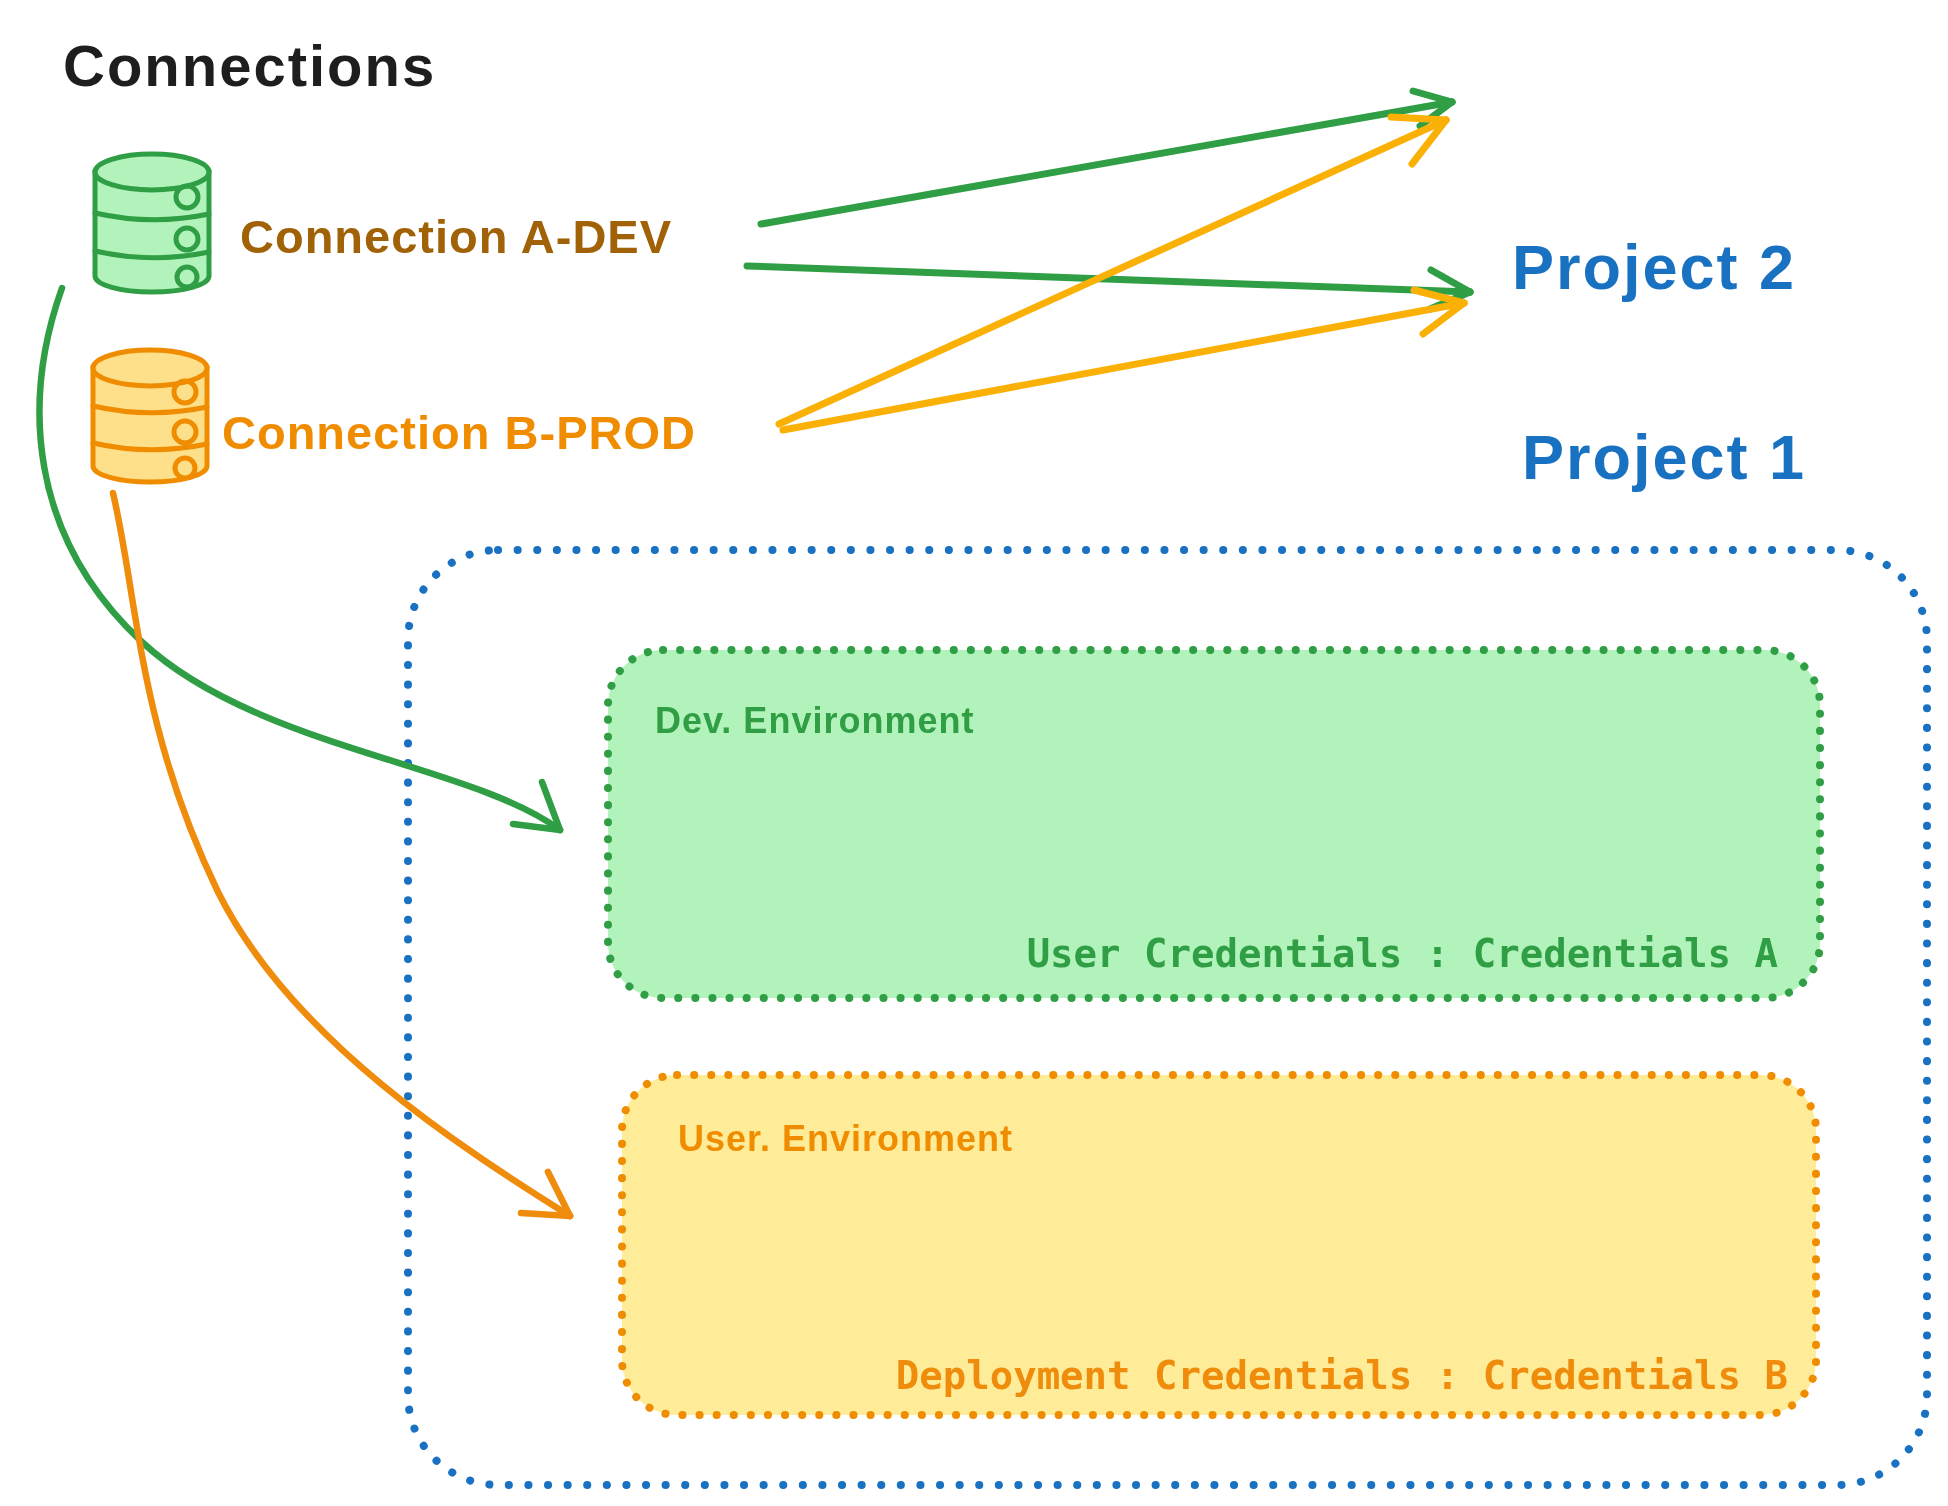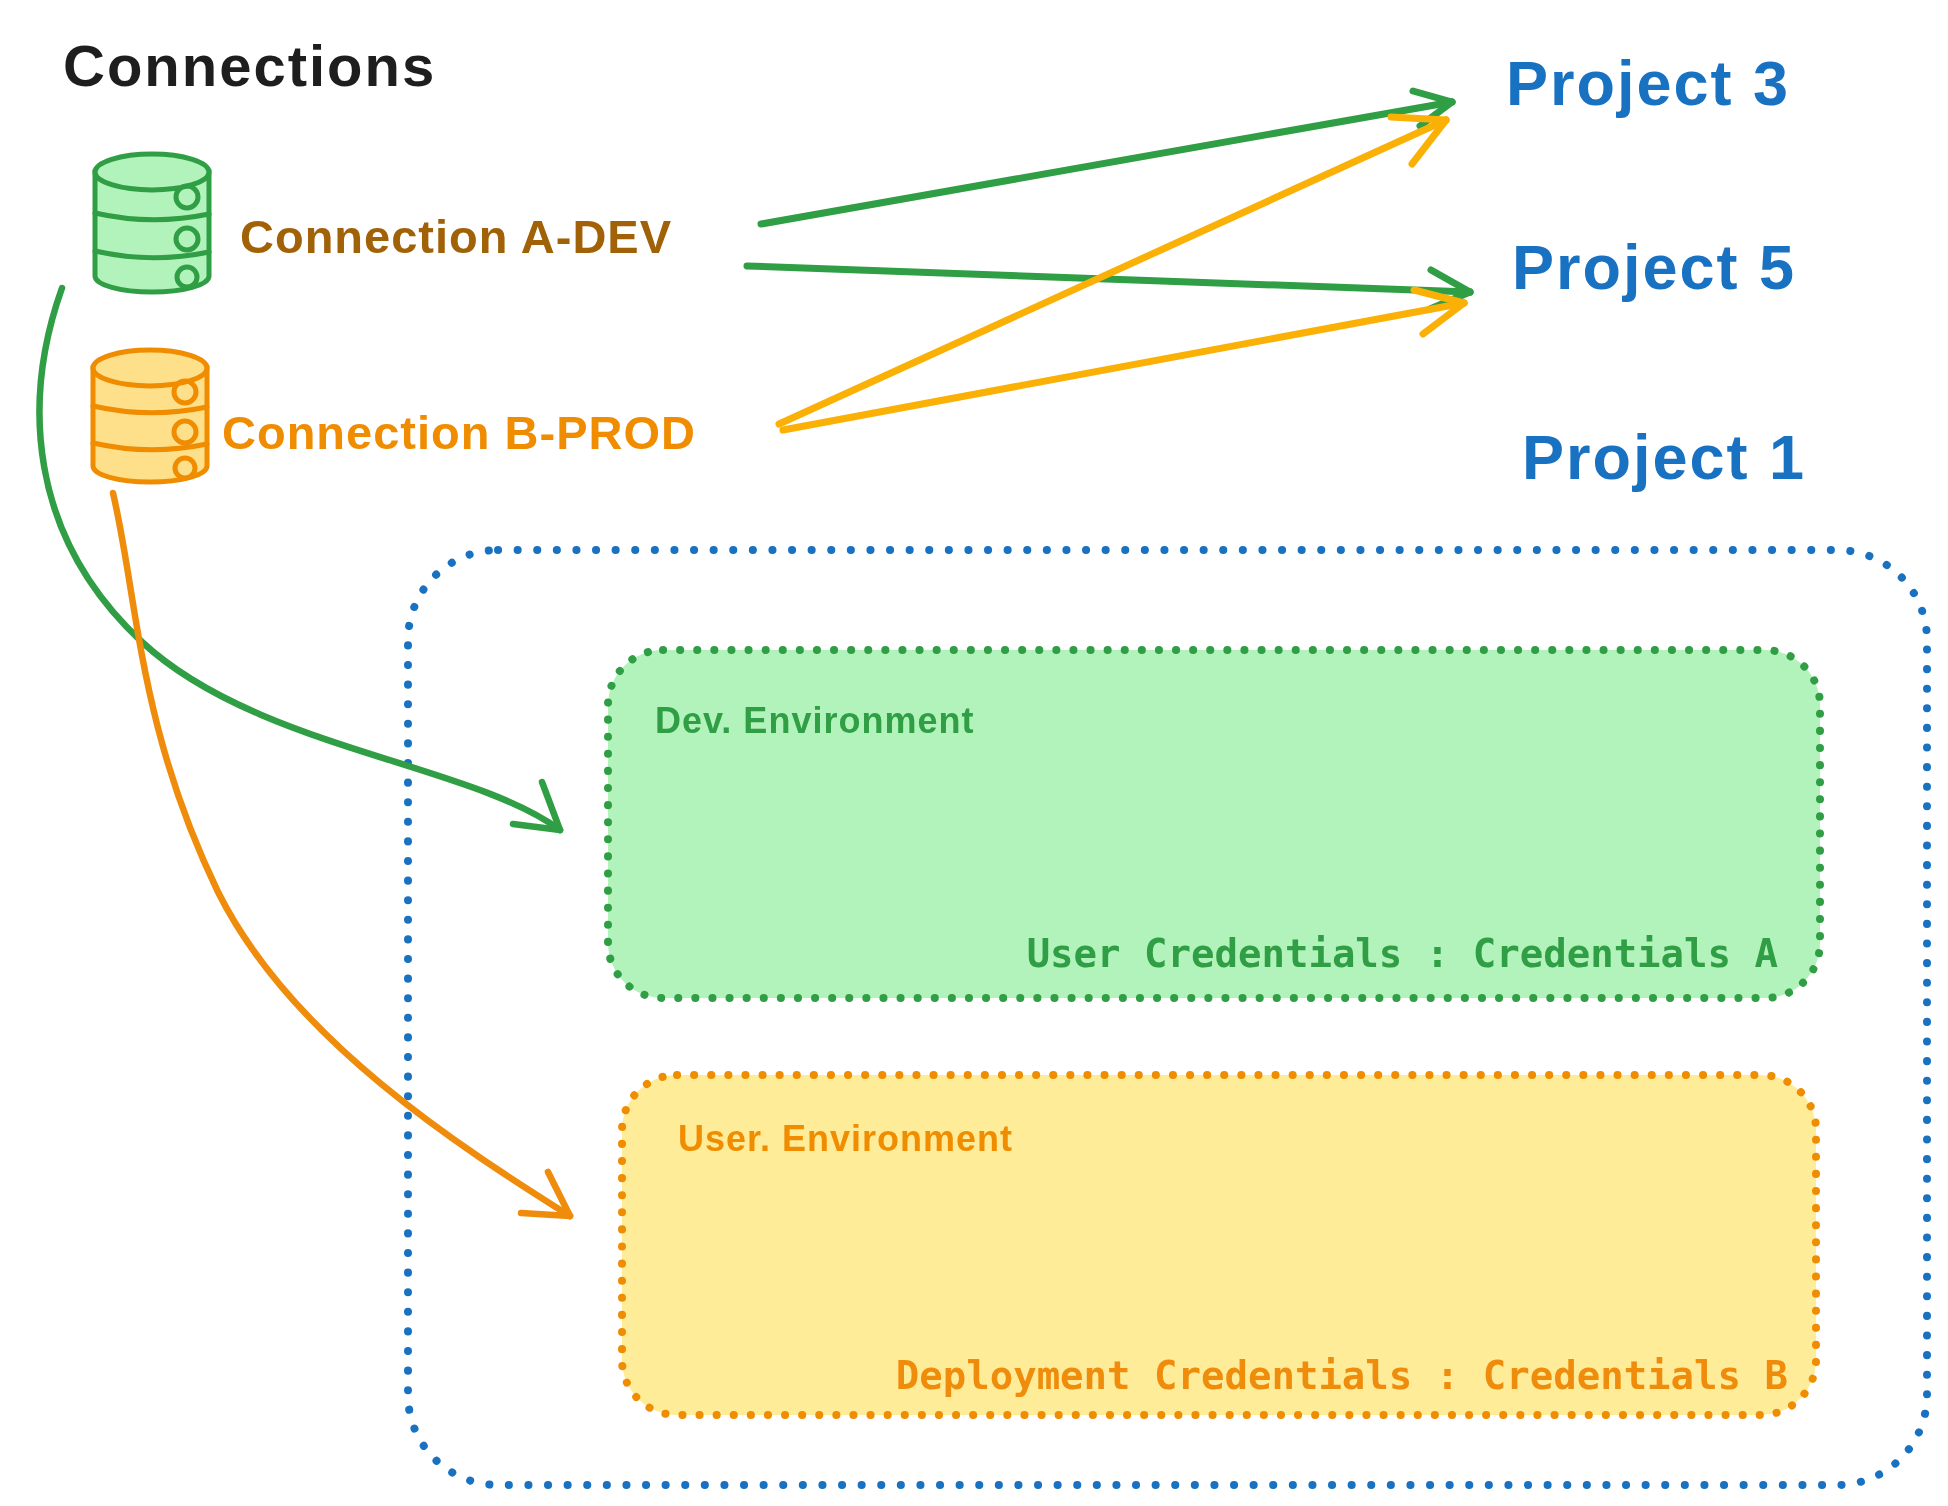--- a/index.html
+++ b/index.html
@@ -101,23 +101,22 @@
       <path d="M570,1216 L521,1213"></path>
     </g>
   </svg>
 
   <div class="txt title">Connections</div>
 
   <div class="txt conn-label conn-a">Connection A-DEV</div>
 
   <div class="txt conn-label conn-b">Connection B-PROD</div>
 
-  <div class="txt project-label p3">Project 3</div>
 
-  <div class="txt project-label p2">Project 5</div>
+  <div class="txt project-label p2">Project 2</div>
 
   <div class="txt project-label p1">Project 1</div>
 
   <div class="txt env-title dev-title">Dev. Environment</div>
 
   <div class="cred dev-cred">User Credentials : Credentials A</div>
 
   <div class="txt env-title prod-title">User. Environment</div>
 
   <div class="cred prod-cred">Deployment Credentials : Credentials B</div>

